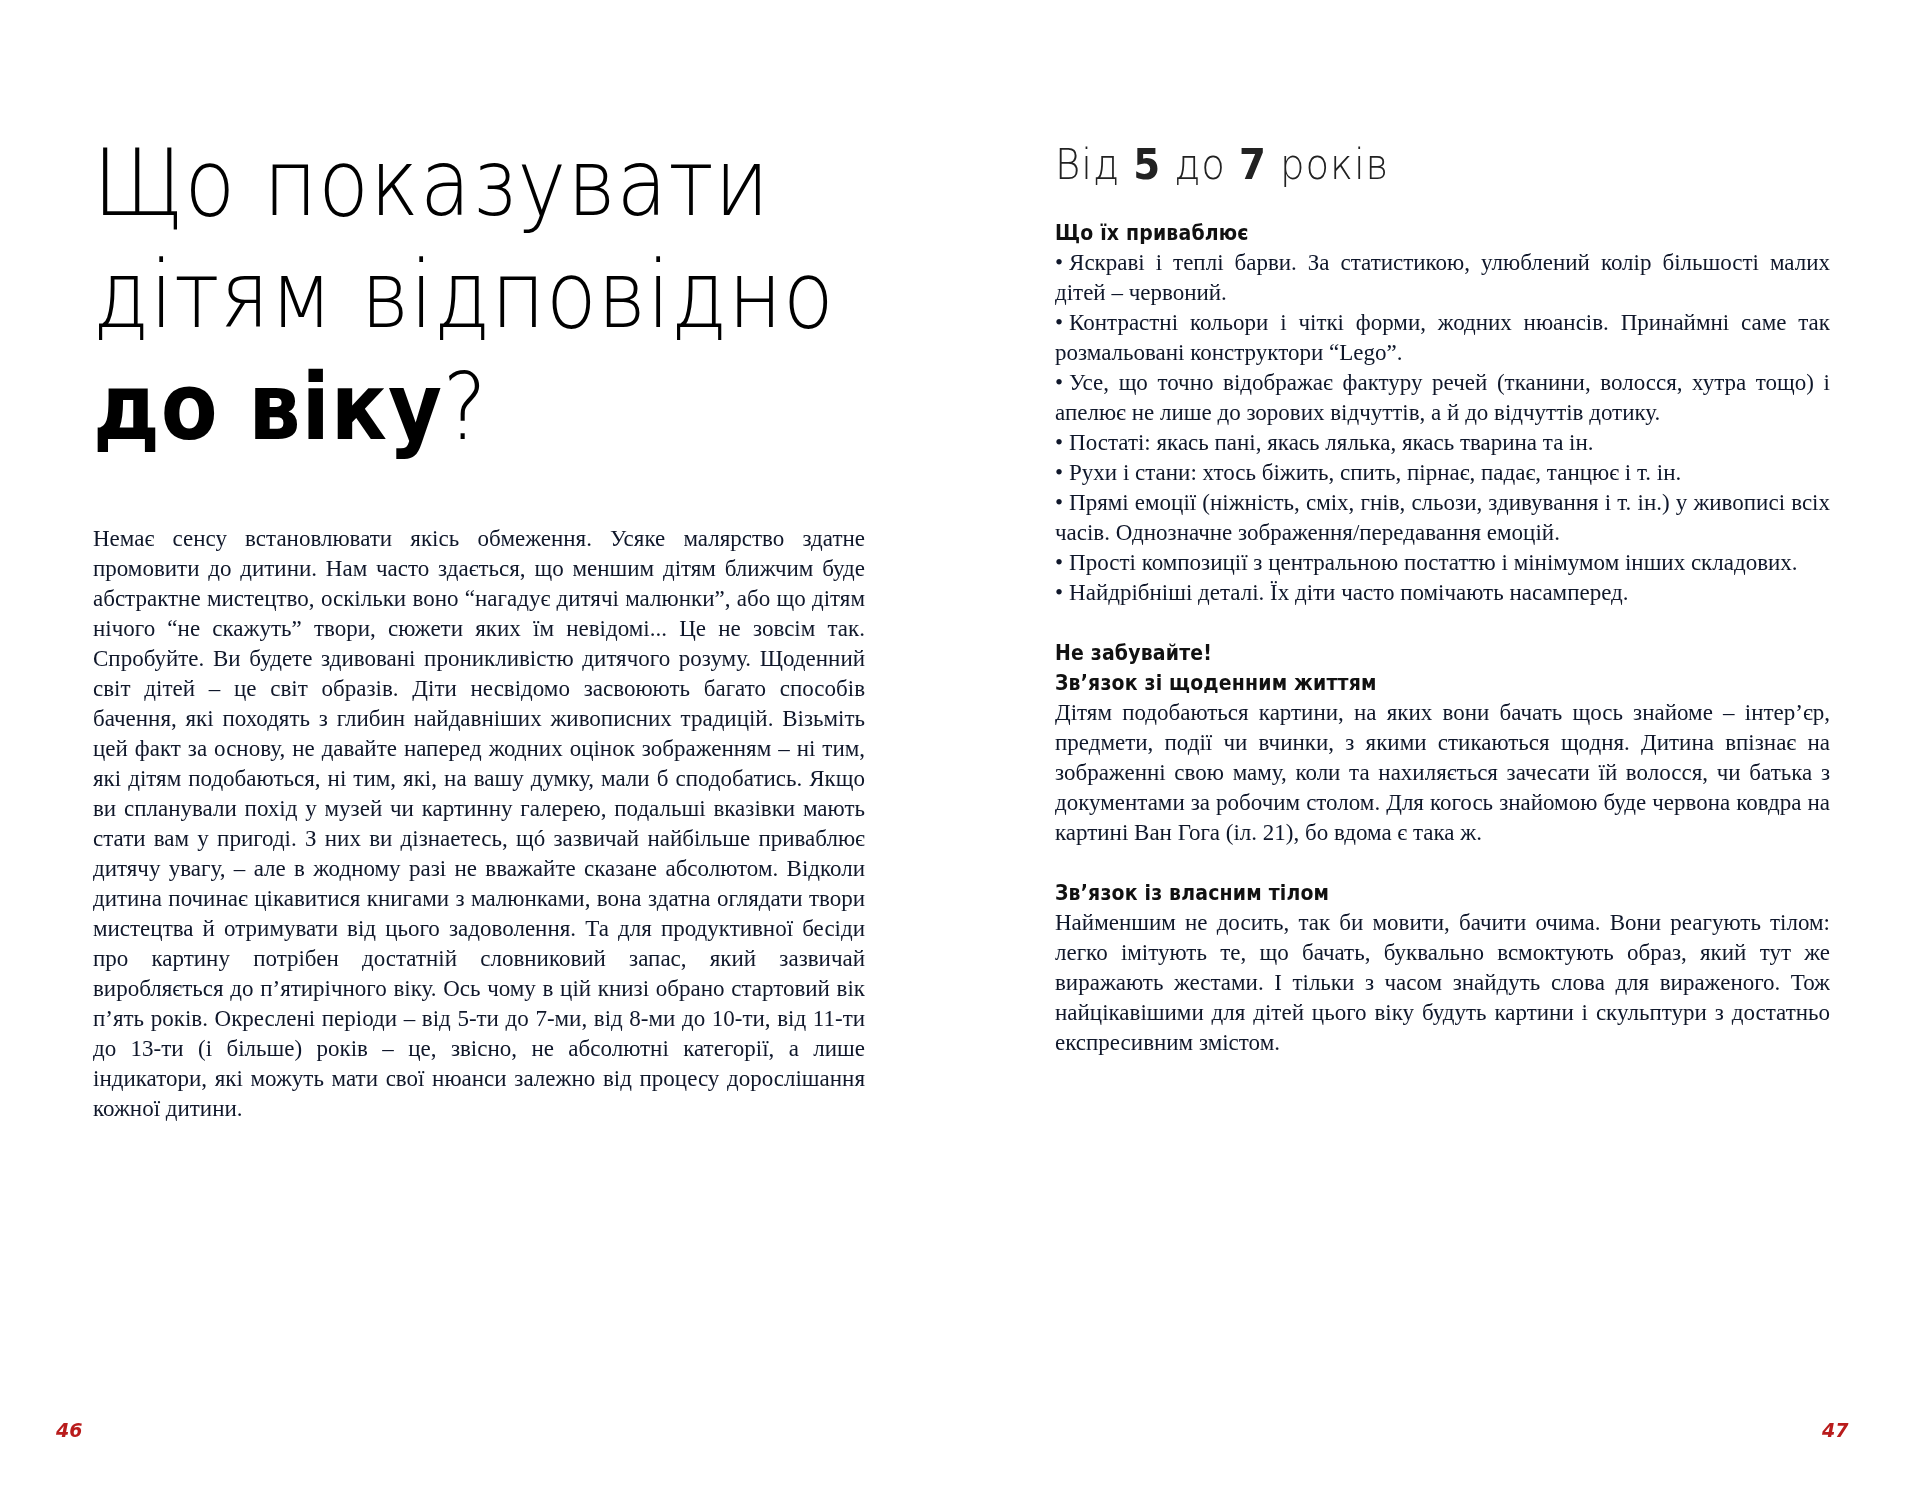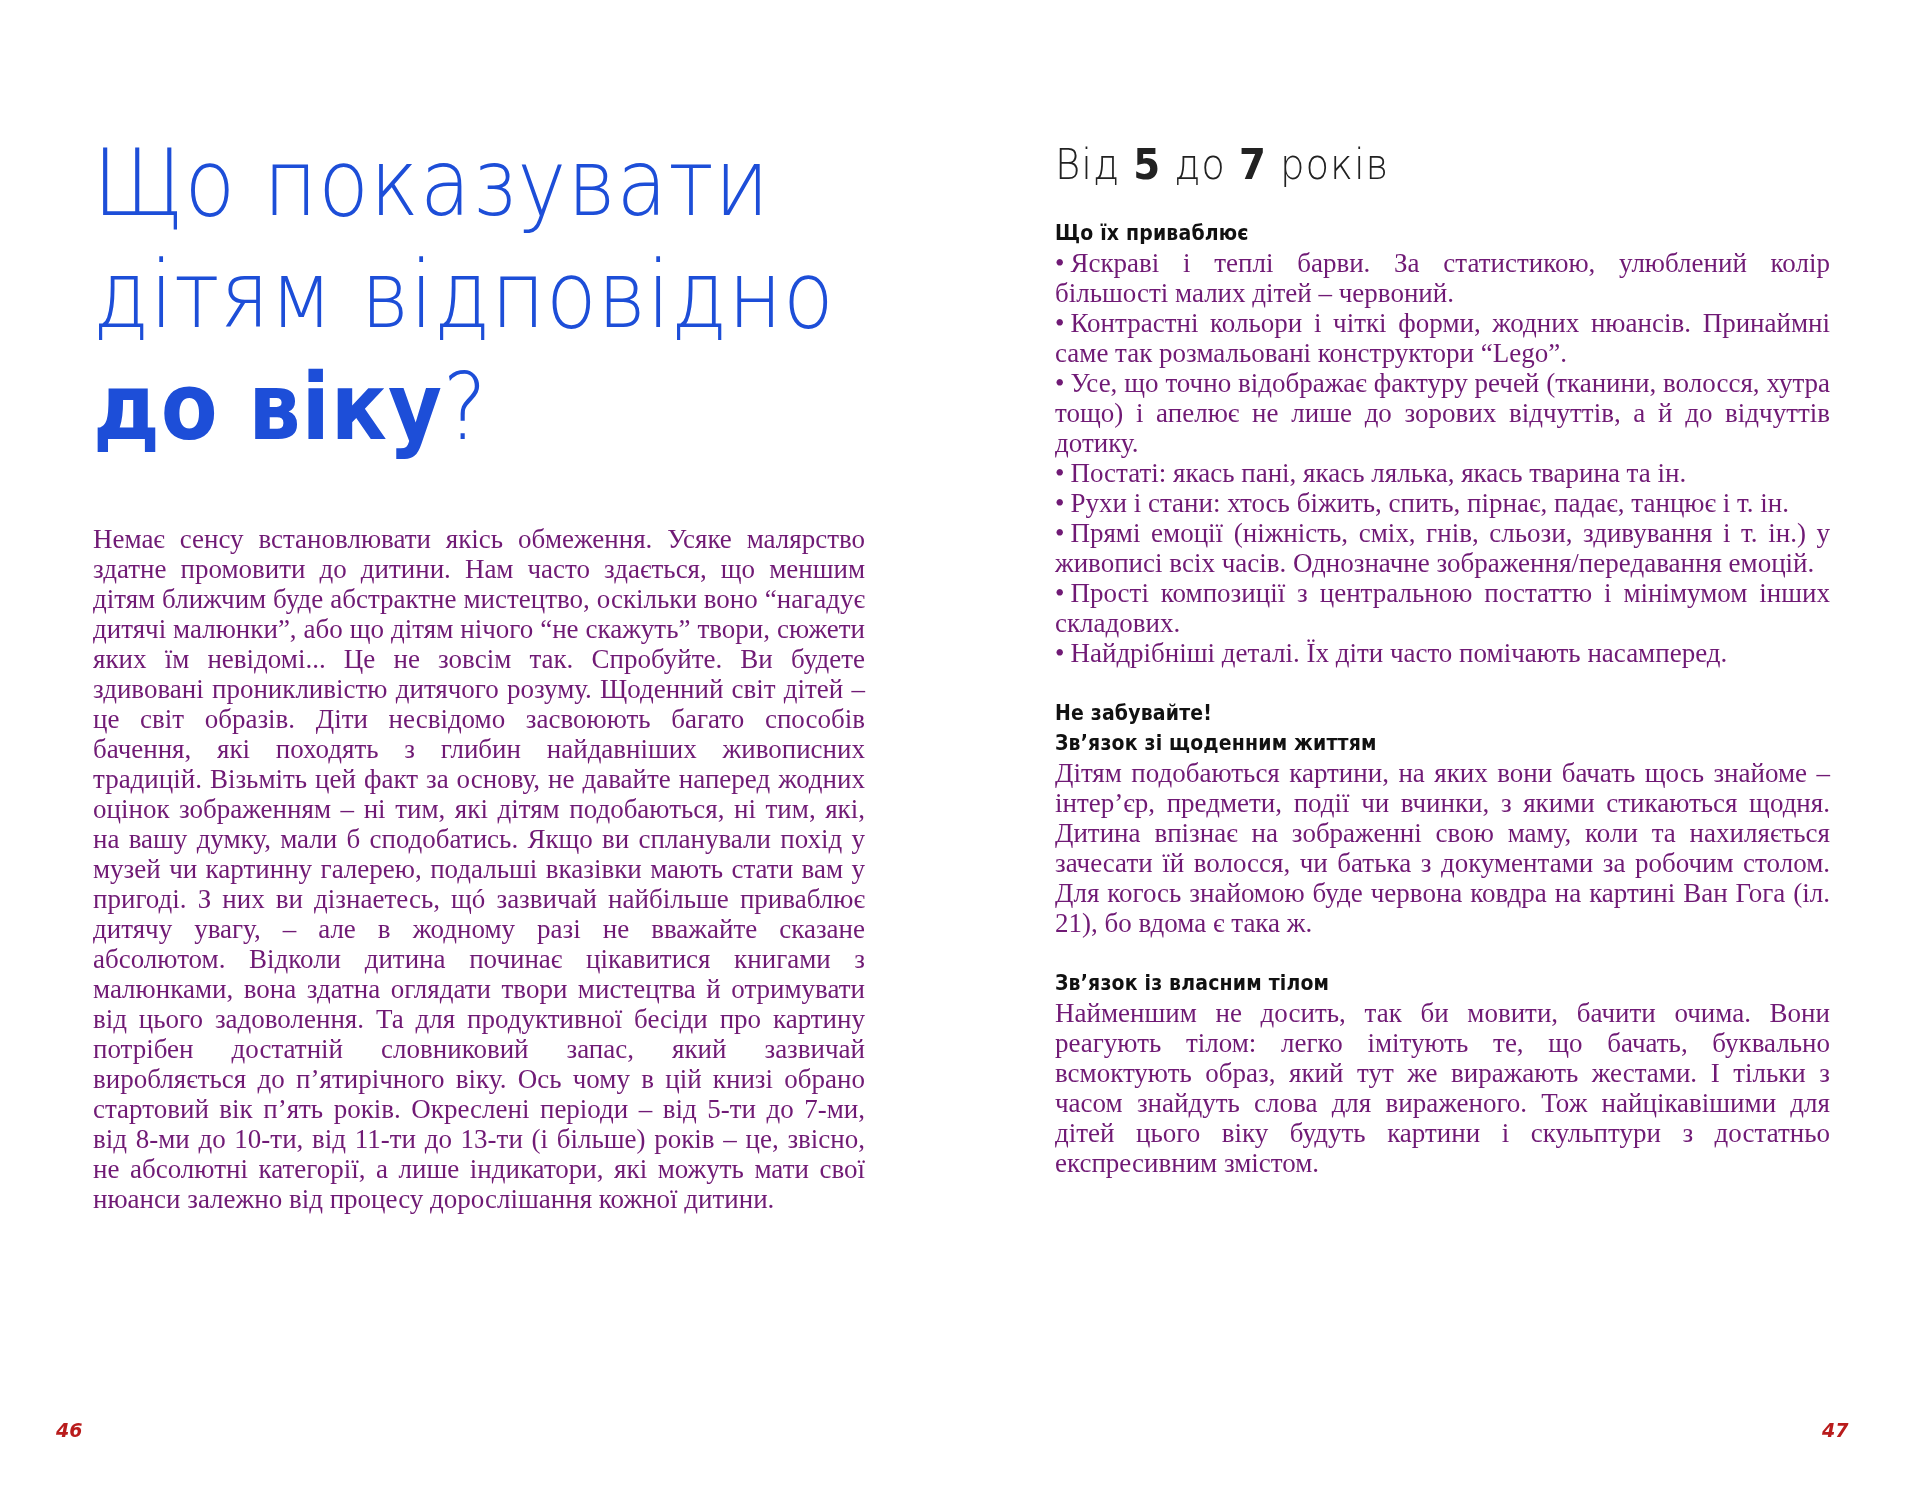--- a/index.html
+++ b/index.html
@@ -4,30 +4,30 @@
 <style>
   html, body { margin:0; padding:0; background:#ffffff; }
   body { width:1920px; height:1486px; position:relative; overflow:hidden; color:#1a1a1a; }
   .page { position:absolute; top:0; height:1486px; width:960px; }
   .page-left { left:0; }
   .page-right { left:960px; }
 
   .title {
     position:absolute; left:93px; top:128px; width:820px;
     font-family:"DejaVu Sans", sans-serif; font-weight:200;
-    font-size:92px; line-height:112px; letter-spacing:1px; color:#1d4ed8;
+    font-size:92px; line-height:112px; letter-spacing:1px; color:#000000;
     margin:0;
   }
   .title .line { display:block; white-space:nowrap; transform:scaleX(0.9); transform-origin:left center; }
   .title .bold { font-weight:700; }
   .title .light { font-weight:200; }
 
   .body-text {
-    font-family:"Liberation Serif", serif; font-size:27px; line-height:30px;
-    color:#701a75; text-align:justify; margin:0;
+    font-family:"Liberation Serif", serif; font-size:23px; line-height:30px;
+    color:#0f172a; text-align:justify; margin:0;
   }
   .left-body { position:absolute; left:93px; top:524px; width:772px; }
 
   .age-heading {
     position:absolute; left:95px; top:140px; margin:0;
     font-family:"DejaVu Sans", sans-serif; font-weight:300; font-size:42px;
     letter-spacing:1px; color:#222; white-space:nowrap;
     transform:scaleX(0.92); transform-origin:left center;
   }
   .age-heading b { font-weight:700; }

